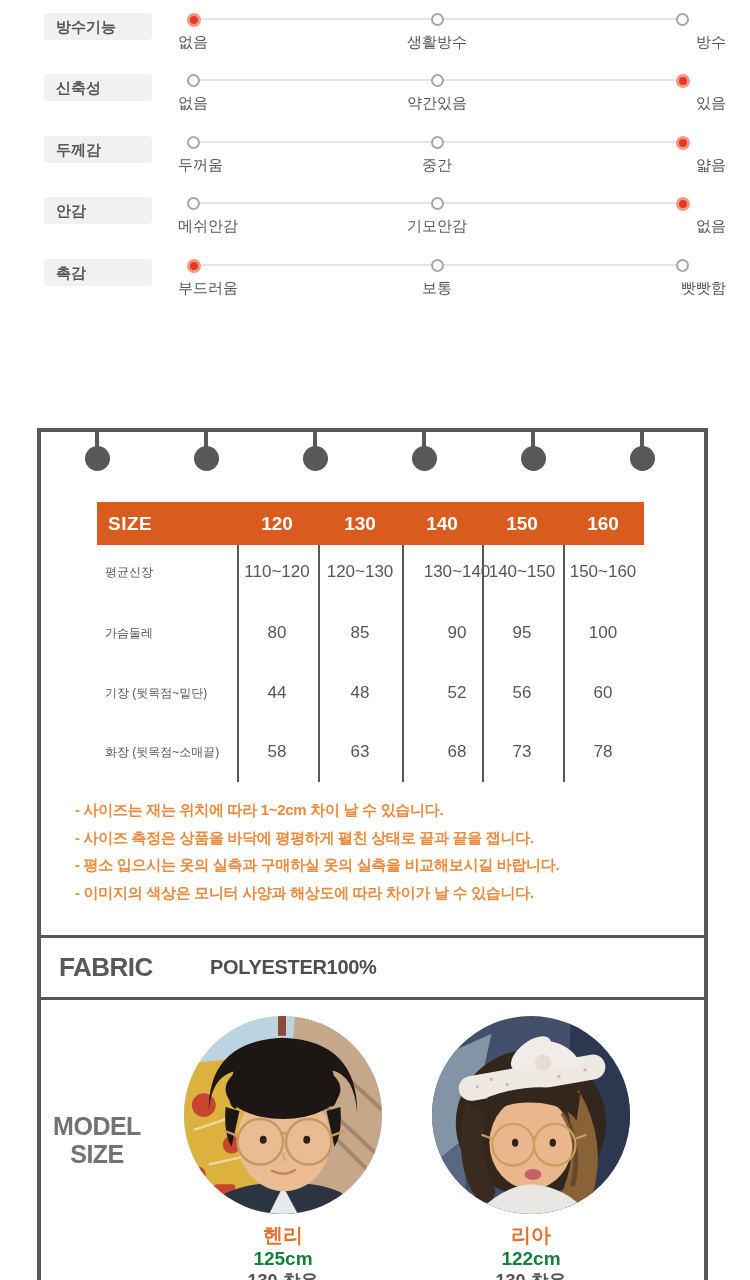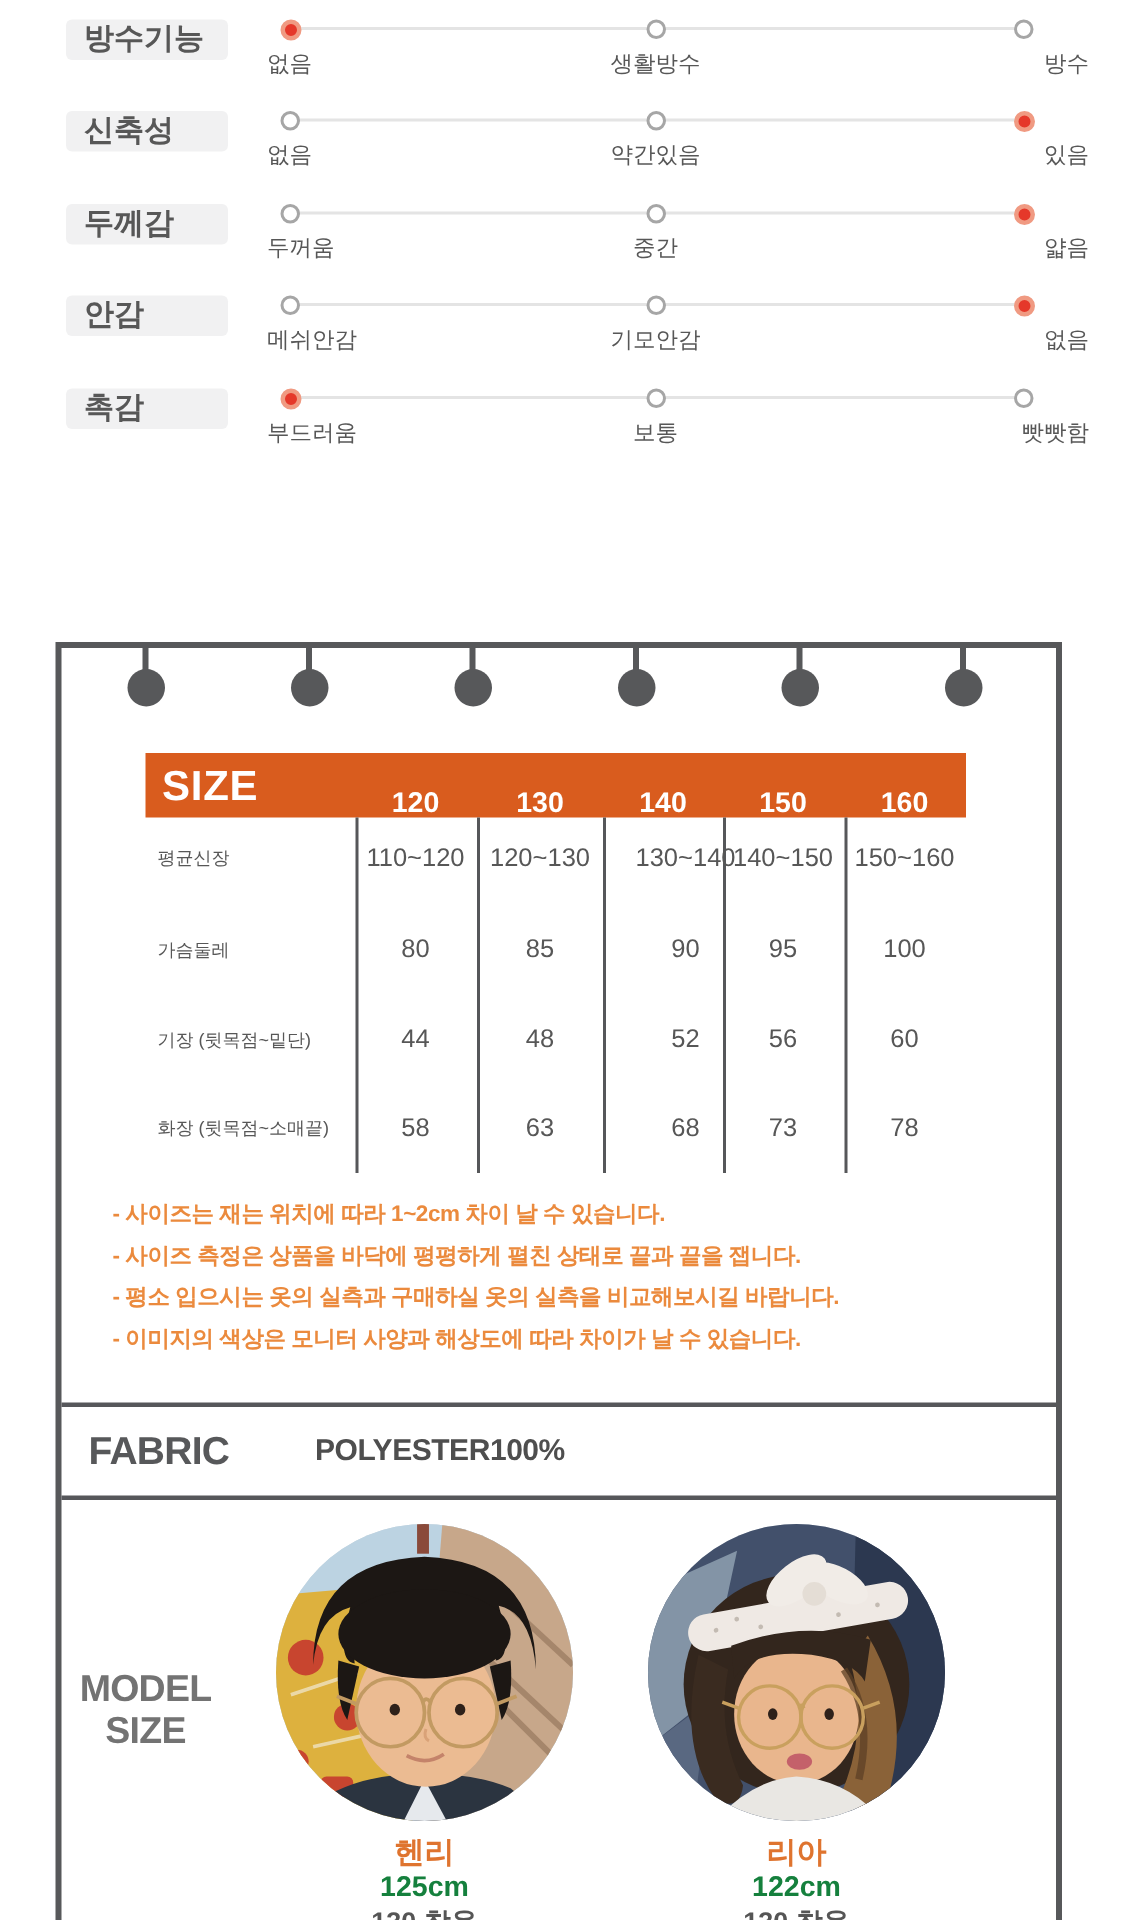--- a/index.html
+++ b/index.html
@@ -7,42 +7,42 @@
     width:750px;height:1280px;overflow:hidden;position:relative;
     background:#ffffff;
     font-family:"Liberation Sans","DejaVu Sans",sans-serif;
     -webkit-font-smoothing:antialiased;
   }
   
   .attr-row{position:absolute;left:0;width:750px;height:62px;}
   .attr-label{
     position:absolute;left:44px;top:0;width:108px;height:27px;
     background:#F1F1F2;border-radius:4px;box-sizing:border-box;
-    padding:0 12px;line-height:27px;font-size:20px;font-weight:600;color:#575757;
+    padding:0 12px;line-height:27px;font-size:15px;font-weight:600;color:#575757;
     text-align:justify;text-align-last:justify;
   }
   .track{position:absolute;left:193px;top:5px;width:490px;height:2px;background:#E4E4E4;}
   .dot{position:absolute;top:0;width:9px;height:9px;border:2px solid #A6A6A6;border-radius:50%;background:#fff;box-sizing:content-box;}
   .dot.d0{left:187px}.dot.d1{left:431px}.dot.d2{left:676px}
   .dot.selected{width:8px;height:8px;border:3px solid #F09A82;background:#E5382A;}
   .opt{position:absolute;top:20px;font-size:15px;color:#575757;white-space:nowrap;}
   .opt.o0{left:178px;}
   .opt.o1{left:287px;width:300px;text-align:center;}
   .opt.o2{left:448px;width:250px;text-align:right;padding-left:28px;}
   
   .detail-box{
     position:absolute;left:37px;top:428px;width:663px;height:880px;
     border:4px solid #57585A;background:#fff;
   }
   .pin{position:absolute;top:0;width:25px;height:41px;}
   .pin::before{content:"";position:absolute;left:10px;top:0;width:4px;height:16px;background:#57585A;}
   .pin::after{content:"";position:absolute;left:0;top:14px;width:25px;height:25px;border-radius:50%;background:#57585A;}
   .size-header{position:absolute;left:56px;top:70px;width:547px;height:43px;background:#D95C1E;}
-  .size-title{position:absolute;left:11px;top:0;line-height:43px;color:#fff;font-weight:700;font-size:28px;letter-spacing:.5px;text-align:right;}
-  .col-h{position:absolute;top:0;line-height:43px;transform:translateX(-50%);color:#fff;font-weight:700;font-size:19px;margin-top:12px;}
+  .size-title{position:absolute;left:11px;top:0;line-height:43px;color:#fff;font-weight:700;font-size:19px;letter-spacing:.5px;text-align:right;}
+  .col-h{position:absolute;top:0;line-height:43px;transform:translateX(-50%);color:#fff;font-weight:700;font-size:19px;}
   .col-h.c0{left:180px}.col-h.c1{left:263px}.col-h.c2{left:345px}.col-h.c3{left:425px}.col-h.c4{left:506px}
   .vline{position:absolute;top:113px;width:2px;height:237px;background:#56575A;}
   .vline.v0{left:196px}.vline.v1{left:277px}.vline.v2{left:361px}.vline.v3{left:441px}.vline.v4{left:522px}
   .trow{position:absolute;left:0;width:100%;height:28px;line-height:28px;}
   .trow.r0{top:126px}.trow.r1{top:187px}.trow.r2{top:247px}.trow.r3{top:306px}
   .rlabel{position:absolute;left:64px;font-size:12px;color:#575757;white-space:nowrap;}
   .cell{position:absolute;transform:translateX(-50%);font-size:17px;color:#575757;white-space:nowrap;}
   .cell.k0{left:236px}.cell.k1{left:319px}.cell.k2{left:416px}.cell.k3{left:481px}.cell.k4{left:562px}
   .notes{position:absolute;left:34px;top:364px;width:620px;}
   .note{font-size:15px;font-weight:700;color:#EB8A3D;line-height:27.5px;letter-spacing:-.3px;white-space:nowrap;}

